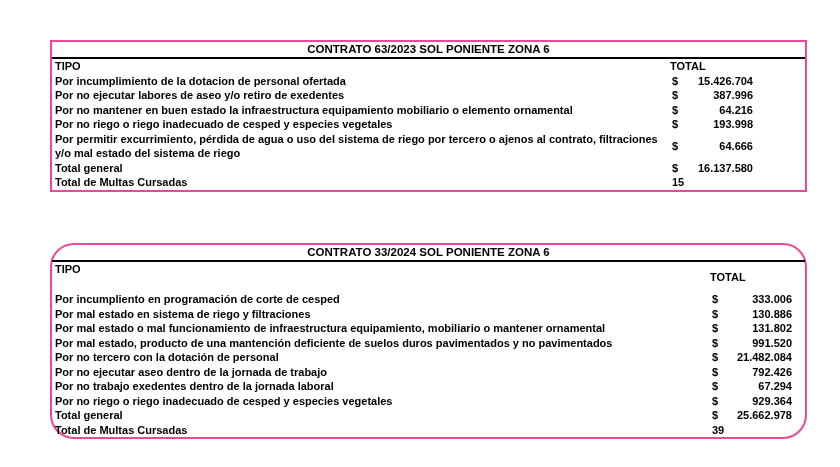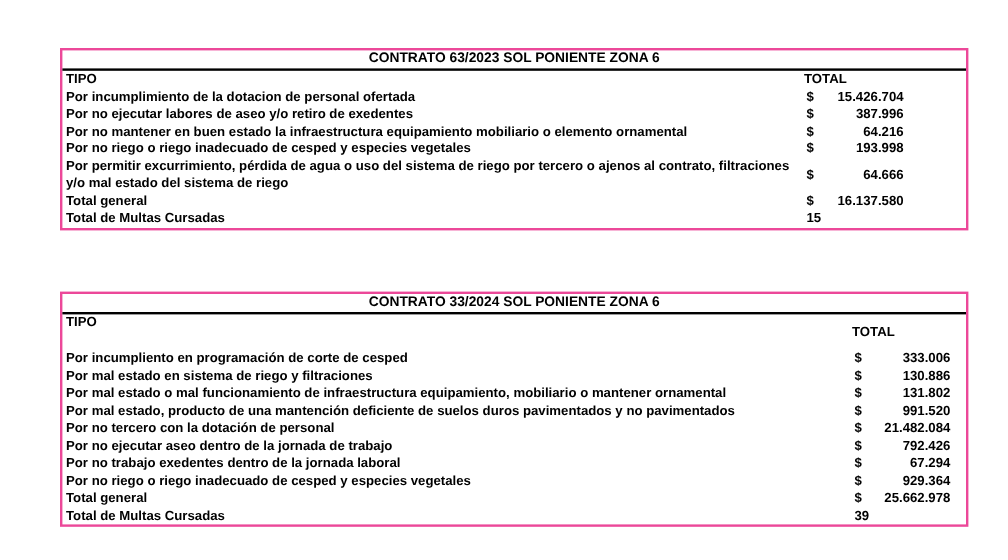--- a/index.html
+++ b/index.html
@@ -16,21 +16,21 @@
     overflow: hidden;
   }
   .tbl {
     position: absolute;
     left: 50px;
     width: 753px;
     border: 2px solid #ec4899;
     background: #ffffff;
   }
   .tbl.t1 { top: 40px; }
-  .tbl.t2 { top: 243px; }
+  .tbl.t2 { top: 243px; border-radius: 24px; }
   .title-row {
     font-weight: bold;
     font-size: 11.5px;
     line-height: 13px;
     text-align: center;
     padding: 1px 0;
     border-bottom: 2px solid #000000;
     white-space: nowrap;
     overflow: hidden;
   }

